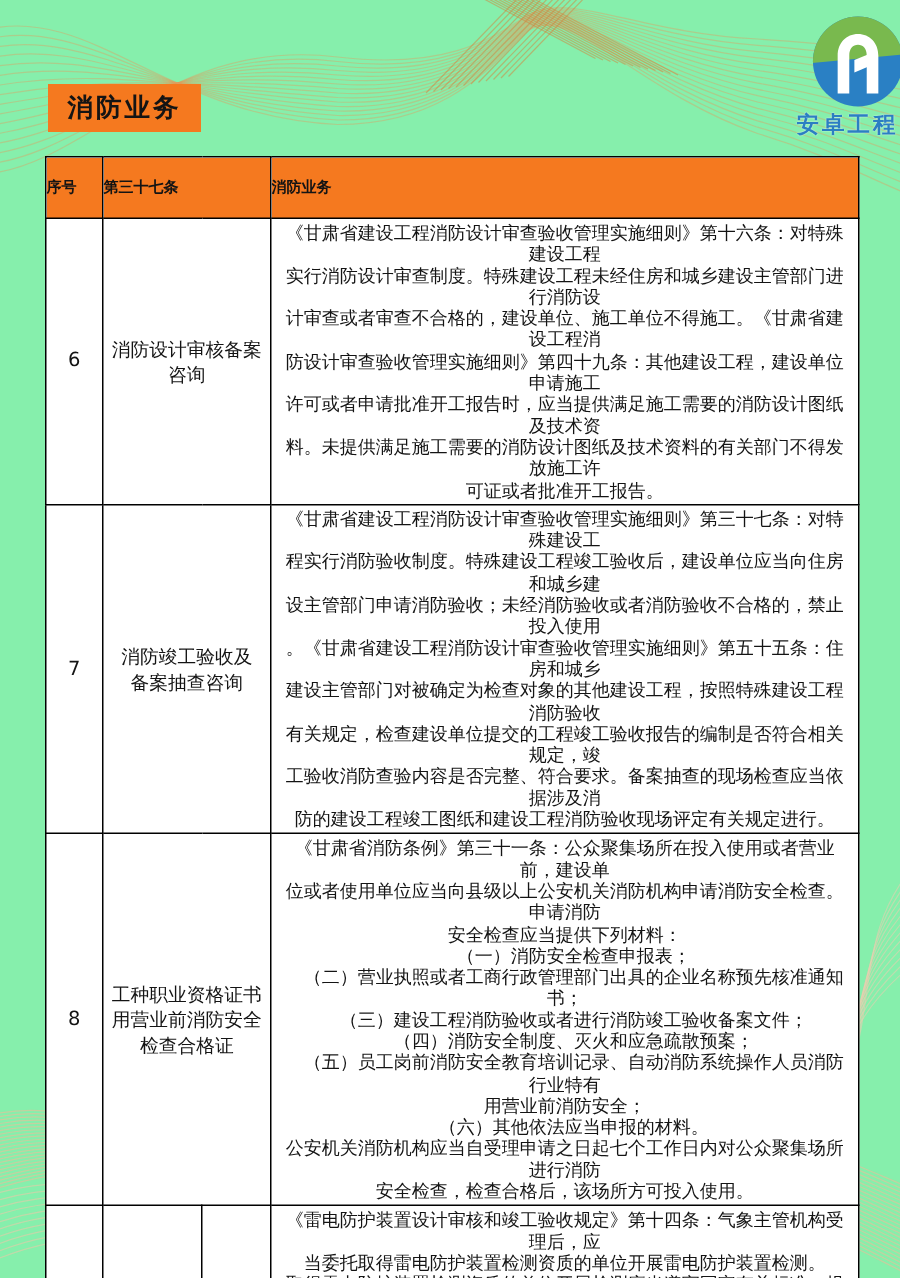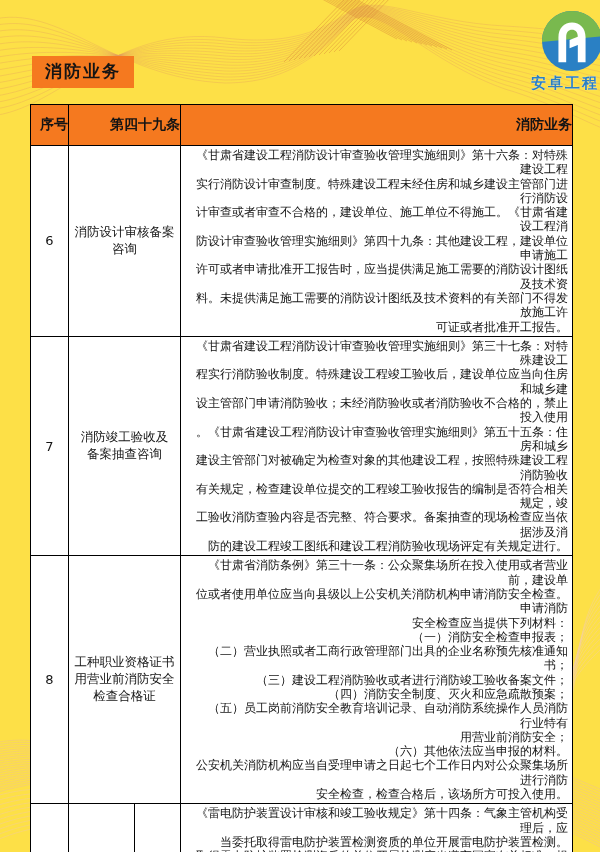--- a/index.html
+++ b/index.html
@@ -1,17 +1,17 @@
 <!DOCTYPE html>
 <html><head>
 <meta charset="utf-8">
 <style>
   html,body{margin:0;padding:0;}
   body{font-family:"DejaVu Sans",sans-serif;background:#fff;}
-  .page{position:relative;width:600px;height:852px;background:#fde047;overflow:hidden;}
+  .page{position:relative;width:600px;height:852px;background:#86efac;overflow:hidden;}
   svg.deco{position:absolute;left:0;z-index:0;pointer-events:none;}
   svg.deco.top{top:0;width:600px;height:150px;}
   svg.deco.bottom{top:560px;width:600px;height:292px;}
 
   .title-box{
     position:absolute;left:32px;top:56px;z-index:2;
     background:#f5791f;color:#141414;
     font-size:17px;font-weight:bold;letter-spacing:2px;
     padding:4px 13px 5px 13px;white-space:nowrap;
   }
@@ -23,31 +23,31 @@
     text-shadow:0 0 1px #ffffff;white-space:nowrap;
   }
 
   table.biz{
     position:absolute;left:30px;top:104px;z-index:1;
     width:542px;border-collapse:collapse;table-layout:fixed;
     background:#ffffff;color:#141414;
   }
   table.biz th,table.biz td{border:1.5px solid #000;overflow:hidden;}
   table.biz th{
-    background:#f5791f;font-size:14px;font-weight:bold;text-align:right;
+    background:#f5791f;font-size:10px;font-weight:bold;text-align:left;
     height:40px;padding:0;
   }
   td.num{font-size:13px;text-align:center;vertical-align:middle;padding:0;}
   td.cat,td.subcat{
     font-size:12.5px;text-align:center;vertical-align:middle;
-    white-space:pre-line;line-height:17px;padding:0 2px;font-family:Liberation Serif, serif;
+    white-space:pre-line;line-height:17px;padding:0 2px;
   }
   td.subcat{line-height:16px;font-size:12px;}
   td.desc{
-    font-size:12px;line-height:14.3px;text-align:right;vertical-align:middle;
+    font-size:12px;line-height:14.3px;text-align:center;vertical-align:middle;
     white-space:pre-line;padding:2px 4px;
   }
   tr.r6 td{height:109px;} tr.r7 td{height:115px;} tr.r8 td{height:172px;}
   tr.r9a td{height:99px;}
 </style>
 </head>
 <body>
 
 <div class="page">
 
@@ -256,21 +256,21 @@
   <table class="biz">
     <colgroup>
       <col style="width:38px">
         <col style="width:66px">
         <col style="width:46px">
         <col style="width:392px">
     </colgroup>
     <thead>
       <tr>
         <th>序号</th>
-        <th colspan="2">第四十九条</th>
+        <th colspan="2">第三十七条</th>
         <th>消防业务</th>
       </tr>
     </thead>
     <tbody>
       <tr class="r6">
         <td class="num">6</td>
         <td class="cat" colspan="2">消防设计审核备案
 咨询</td>
         <td class="desc">《甘肃省建设工程消防设计审查验收管理实施细则》第十六条：对特殊建设工程
 实行消防设计审查制度。特殊建设工程未经住房和城乡建设主管部门进行消防设

